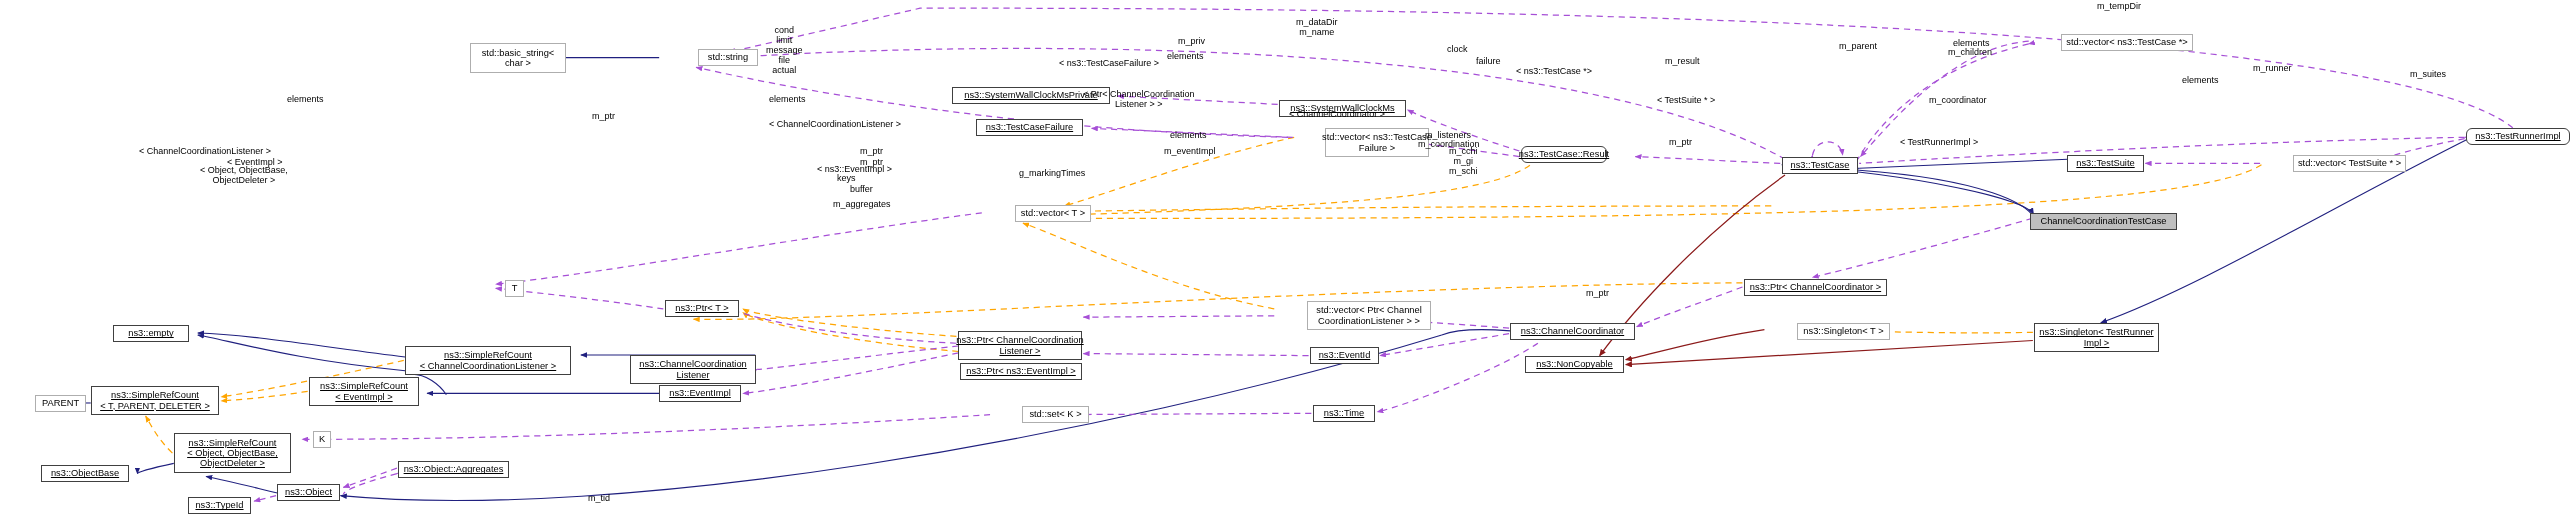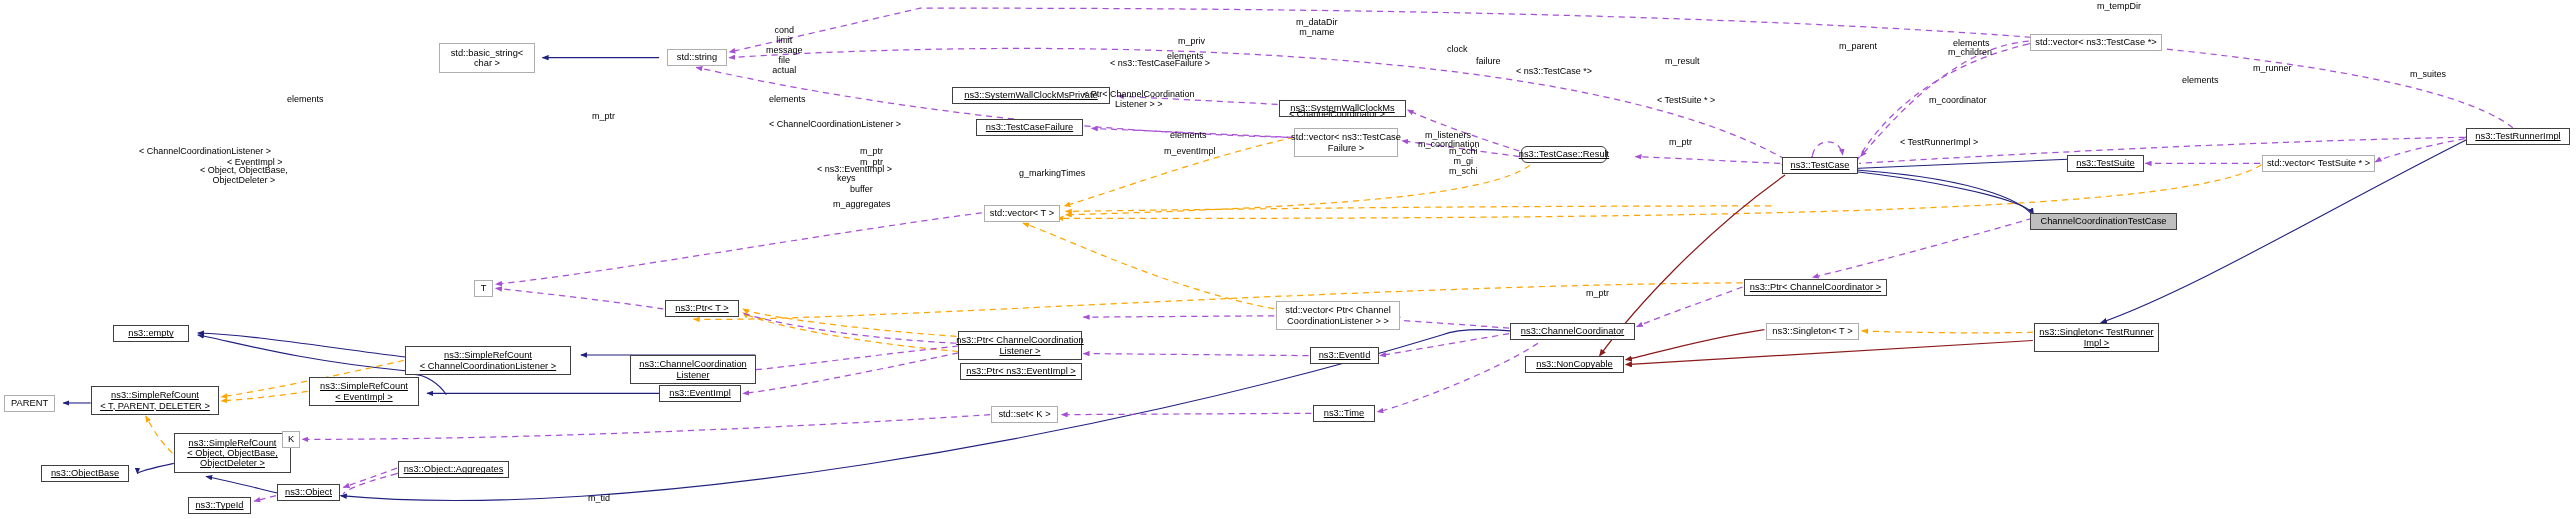--- a/index.html
+++ b/index.html
@@ -19,21 +19,21 @@
     align-items:center;
     justify-content:center;
     text-align:center;
     line-height:1.08;
     font-size:9.3px;
     color:#000000;
     background:#ffffff;
     white-space:pre;
     padding:0.7px 2.7px;
   }
-  .node.thin{border:0.7px solid #aeaeae;}
+  .node.thin{border:0.7px solid #aeaeae;margin-left:31px;}
   .node.thick{border:1.1px solid #404040;text-decoration:underline;}
   .node.current{background:#bfbfbf;border:1.1px solid #404040;}
   .edgelabel{
     position:absolute;
     font-size:9px;
     color:#000000;
     white-space:pre;
     text-align:center;
     line-height:1.12;
     background:transparent;
@@ -145,21 +145,21 @@
   <div class="node thick" style="left:952px;top:87px;width:158px;height:17px;"><span>ns3::SystemWallClockMsPrivate</span></div>
   <div class="node thick" style="left:1279px;top:100px;width:127px;height:17px;"><span>ns3::SystemWallClockMs</span></div>
   <div class="node thick" style="left:976px;top:119px;width:107px;height:17px;"><span>ns3::TestCaseFailure</span></div>
   <div class="node thin" style="left:1294px;top:128px;width:104px;height:29px;"><span>std::vector&lt; ns3::TestCase
 Failure &gt;</span></div>
   <div class="node thick" style="left:1521px;top:146px;width:86px;height:17px;border-radius:6px;"><span>ns3::TestCase::Result</span></div>
   <div class="node thick" style="left:1782px;top:157px;width:76px;height:17px;"><span>ns3::TestCase</span></div>
   <div class="node thin" style="left:2030px;top:34px;width:132px;height:17px;"><span>std::vector&lt; ns3::TestCase *&gt;</span></div>
   <div class="node thick" style="left:2067px;top:155px;width:77px;height:17px;"><span>ns3::TestSuite</span></div>
   <div class="node thin" style="left:2262px;top:155px;width:113px;height:17px;"><span>std::vector&lt; TestSuite * &gt;</span></div>
-  <div class="node thick" style="left:2466px;top:128px;width:104px;height:17px;"><span>ns3::TestRunnerImpl</span></div>
+  <div class="node thick" style="left:2466px;top:128px;width:104px;height:17px;border-radius:6px;"><span>ns3::TestRunnerImpl</span></div>
   <div class="node current" style="left:2030px;top:213px;width:147px;height:17px;"><span>ChannelCoordinationTestCase</span></div>
   <div class="node thin" style="left:984px;top:205px;width:76px;height:17px;"><span>std::vector&lt; T &gt;</span></div>
   <div class="node thin" style="left:474px;top:280px;width:19px;height:17px;"><span>T</span></div>
   <div class="node thick" style="left:665px;top:300px;width:74px;height:17px;"><span>ns3::Ptr&lt; T &gt;</span></div>
   <div class="node thick" style="left:958px;top:331px;width:124px;height:29px;"><span>ns3::Ptr&lt; ChannelCoordination
 Listener &gt;</span></div>
 
   <div class="node thick" style="left:960px;top:363px;width:122px;height:17px;"><span>ns3::Ptr&lt; ns3::EventImpl &gt;</span></div>
   <div class="node thick" style="left:113px;top:325px;width:76px;height:17px;"><span>ns3::empty</span></div>
   <div class="node thick" style="left:405px;top:346px;width:166px;height:29px;"><span>ns3::SimpleRefCount
@@ -204,21 +204,21 @@
   <div class="edgelabel" style="left:1167px;top:51px;"><span>elements</span></div>
   <div class="edgelabel" style="left:1447px;top:44px;"><span>clock</span></div>
   <div class="edgelabel" style="left:1447px;top:56px;padding-left:29px;"><span>failure</span></div>
   <div class="edgelabel" style="left:1665px;top:56px;"><span>m_result</span></div>
   <div class="edgelabel" style="left:1803px;top:41px;padding-left:36px;"><span>m_parent</span></div>
   <div class="edgelabel" style="left:1953px;top:38px;"><span>elements</span></div>
   <div class="edgelabel" style="left:1948px;top:47px;"><span>m_children</span></div>
   <div class="edgelabel" style="left:2253px;top:63px;"><span>m_runner</span></div>
   <div class="edgelabel" style="left:2182px;top:75px;"><span>elements</span></div>
   <div class="edgelabel" style="left:2410px;top:69px;"><span>m_suites</span></div>
-  <div class="edgelabel" style="left:1110px;top:58px;text-align:right;"><span>&lt; ns3::TestCaseFailure &gt;</span></div>
+  <div class="edgelabel" style="left:1059px;top:58px;text-align:right;"><span>&lt; ns3::TestCaseFailure &gt;</span></div>
   <div class="edgelabel" style="left:1516px;top:66px;"><span>&lt; ns3::TestCase *&gt;</span></div>
   <div class="edgelabel" style="left:769px;top:94px;"><span>elements</span></div>
   <div class="edgelabel" style="left:1083px;top:89px;"><span>&lt; Ptr&lt; ChannelCoordination
 Listener &gt; &gt;</span></div>
   <div class="edgelabel" style="left:1657px;top:95px;"><span>&lt; TestSuite * &gt;</span></div>
   <div class="edgelabel" style="left:1929px;top:95px;"><span>m_coordinator</span></div>
   <div class="edgelabel" style="left:1289px;top:109px;"><span>&lt; ChannelCoordinator &gt;</span></div>
   <div class="edgelabel" style="left:592px;top:111px;"><span>m_ptr</span></div>
   <div class="edgelabel" style="left:769px;top:119px;"><span>&lt; ChannelCoordinationListener &gt;</span></div>
   <div class="edgelabel" style="left:817px;top:128px;margin-top:36px;"><span>&lt; ns3::EventImpl &gt;</span></div>

